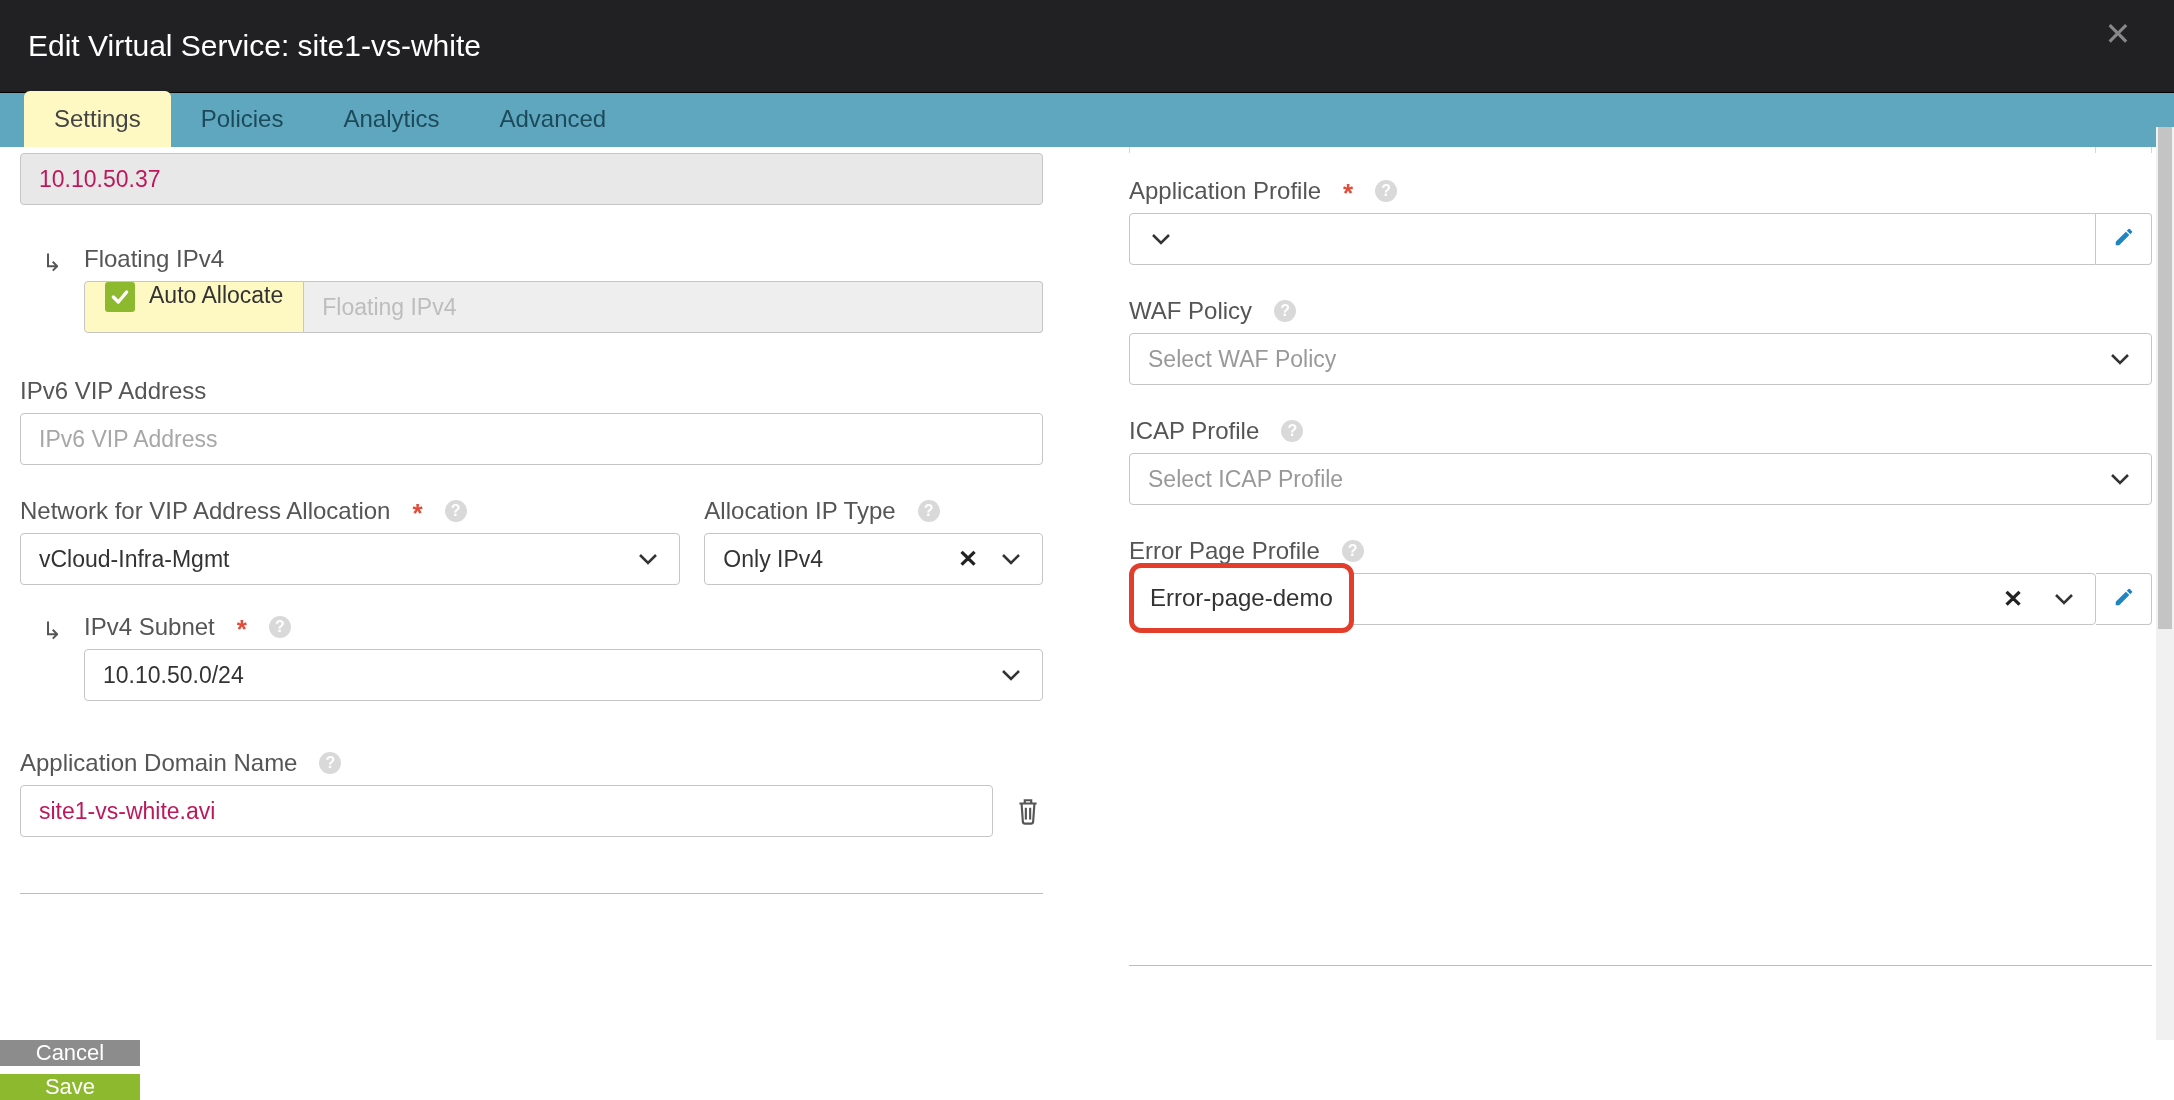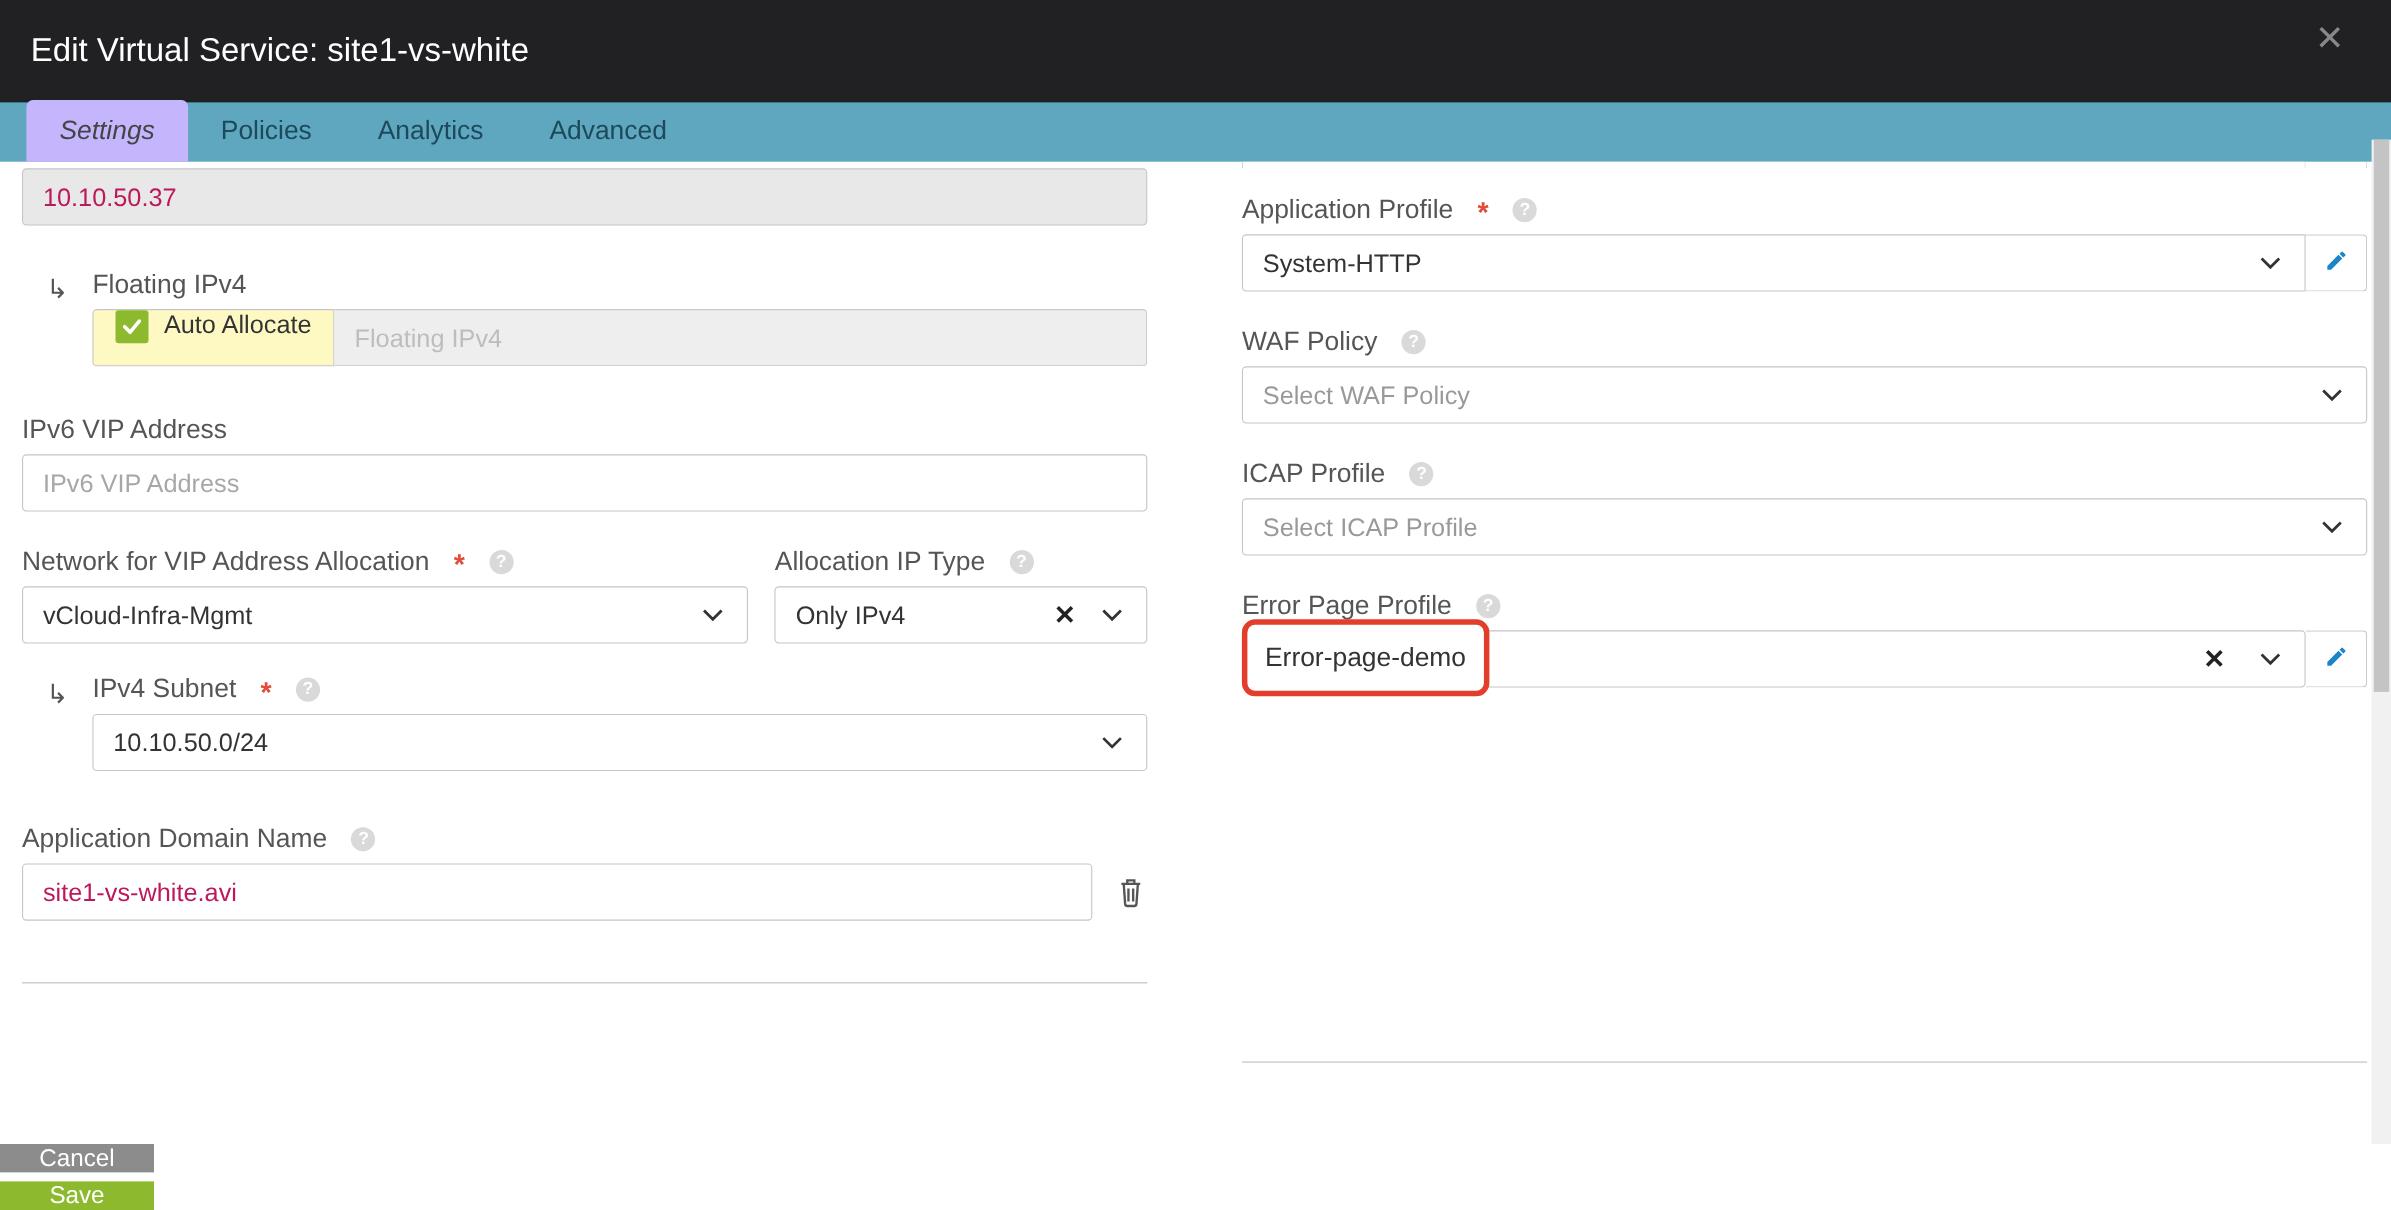--- a/index.html
+++ b/index.html
@@ -6,21 +6,21 @@
   html, body { width: 2174px; height: 1100px; font-family: "Helvetica Neue", Helvetica, Arial, sans-serif; background: #fff; color: #333; overflow-x: hidden;}
   body { display:flex; flex-direction:column; }
 
   
   .titlebar { background: #212124; color: #fff; height: 92px; display:flex; align-items:center; padding: 0 28px; font-size: 30px; font-weight: 400; }
   .titlebar .close-x { position:absolute; right: 36px; top: 14px; width:40px; height:40px; display:flex; align-items:center; justify-content:center; color:#888; cursor:pointer; font-size:32px; }
 
   
   .tabstrip { background: #5ea7bf; height: 55px; display:flex; align-items:flex-end; padding-left: 24px; font-size: 24px; color:#123c4a; border-top:1px solid #000; }
   .tab { padding: 14px 30px 14px 30px; cursor:pointer; color:#1d4a5b; }
-  .tab.active { background:#c4b5fd; border-top-left-radius:6px; border-top-right-radius:6px; color:#444;font-style:italic; }
+  .tab.active { background:#fef9c3; border-top-left-radius:6px; border-top-right-radius:6px; color:#444; }
 
   
   .content { flex: 1; display:flex; overflow:hidden; }
   .col { flex:1; padding: 0 24px; overflow-y:auto; }
   .col.left { padding-left:20px; padding-right: 46px; }
   .col.right { padding-left: 40px; padding-right: 22px; }
 
   .partial-label { font-size:24px; color:#555; }
   .partial-label.cut { margin-top:-12px; overflow:hidden; white-space:nowrap; height:18px; }
   .field-label { font-size:24px; color:#555; display:flex; align-items:center; gap:22px; margin-top: 32px; margin-bottom: 8px;}
@@ -215,21 +215,20 @@
       </div>
     </div>
 
     <div class="field-label" style="margin-top:24px;">
       <span>Application Profile</span>
         <span class="req">*</span>
       <span class="help-icon">?</span>
     </div>
     <div class="select-with-edit">
       <div class="select-box">
-        <span class="txt">System-HTTP</span>
         <span class="chev">
             <svg viewBox="0 0 20 12">
               <polyline points="2,2 10,10 18,2" fill="none" stroke="#333" stroke-width="2.5"></polyline>
             </svg>
           </span>
       </div>
       <div class="edit-btn">
         <span class="pencil-icon"><svg viewBox="0 0 24 24" fill="currentColor">
               <path d="M3 17.25V21h3.75L17.81 9.94l-3.75-3.75L3 17.25zM20.71 7.04a1 1 0 0 0 0-1.41l-2.34-2.34a1 1 0 0 0-1.41 0l-1.83 1.83 3.75 3.75 1.83-1.83z"></path>
             </svg></span>

